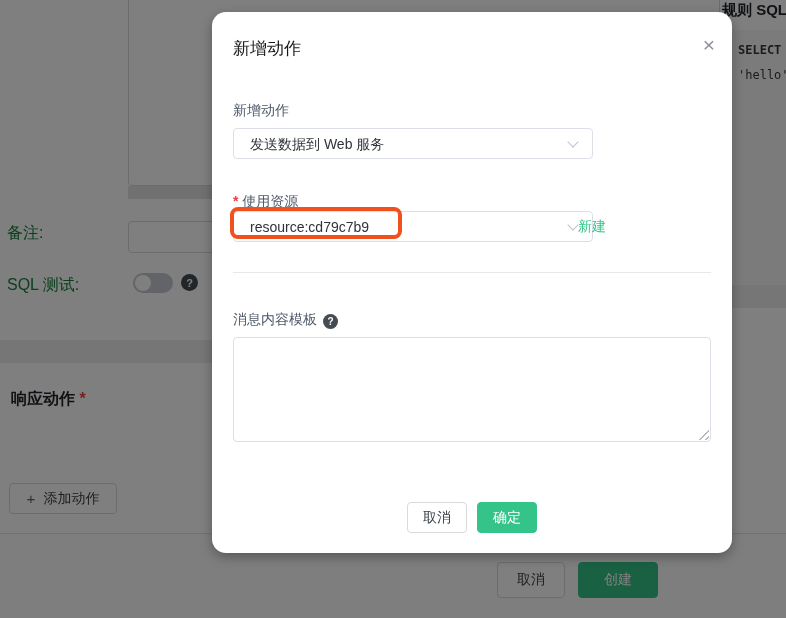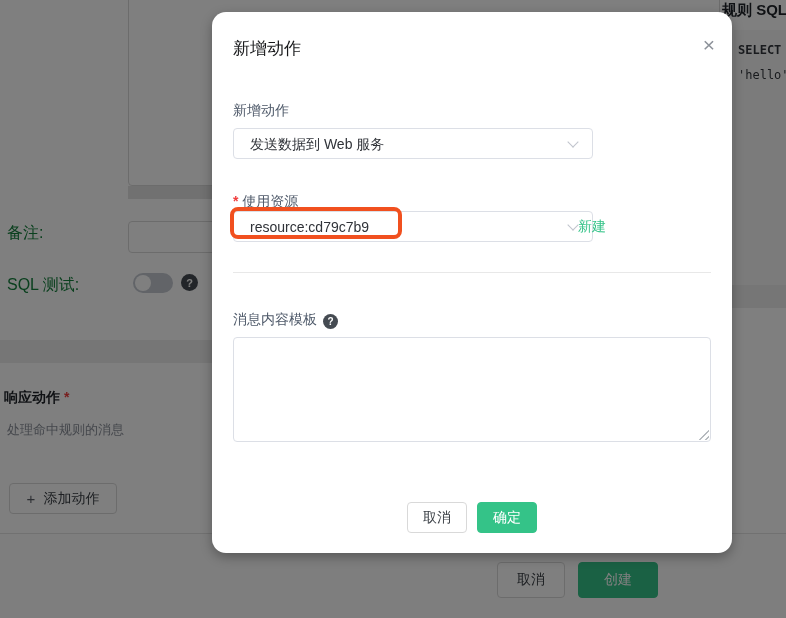--- a/index.html
+++ b/index.html
@@ -23,21 +23,21 @@
   .sqltest-label { left:7px; top:275px; }
   .toggle { left:133px; top:273px; width:40px; height:20px; border-radius:10px; background:#c4c9d1; }
   .toggle-knob { position:absolute; left:2px; top:2px; width:16px; height:16px; border-radius:50%; background:#fff; }
   .help-badge { width:17px; height:17px; border-radius:50%; background:#454b52; color:#fff;
     font-size:11px; font-weight:bold; display:flex; align-items:center; justify-content:center; }
   .sqltest-help { left:181px; top:274px; }
 
   .gap-band-left  { left:0; top:340px; width:732px; height:23px; background:#ececec; }
   .gap-band-right { left:732px; top:285px; width:54px; height:23px; background:#ececec; }
 
-  .resp-title { left:4px; top:389px; font-size:14px; font-weight:bold; color:#1f2329; }
+  .resp-title { left:11px; top:389px; font-size:16px; font-weight:bold; color:#1f2329; }
   .req-star { color:#f03e3e; font-weight:bold; }
   .resp-sub { left:7px; top:421px; font-size:13px; color:#8a8f99; }
   .add-action-btn { left:9px; top:483px; width:108px; height:31px; background:#fff;
     border:1px solid #d9d9d9; border-radius:4px; color:#3a3f45; font-size:14px;
     display:flex; align-items:center; justify-content:center; gap:8px; cursor:pointer; }
   .add-plus { font-size:15px; color:#5a5f66; }
 
   .page-footer-line { left:0; top:533px; width:786px; height:1px; background:#e2e2e2; }
   .page-footer { left:0; top:534px; width:786px; height:84px; background:#fdfdfd; }
   .bg-btn { height:36px; border-radius:4px; font-size:14px; display:flex; align-items:center;
@@ -112,21 +112,20 @@
     <div class="abs bg-label sqltest-label">SQL 测试:</div>
     <div class="abs toggle">
       <div class="toggle-knob"></div>
     </div>
     <div class="abs help-badge sqltest-help">?</div>
 
     <div class="abs gap-band-left"></div>
     <div class="abs gap-band-right"></div>
 
     <div class="abs resp-title"><span>响应动作</span> <span class="req-star">*</span></div>
-    <div class="abs resp-sub">处理命中规则的消息</div>
 
     <div class="abs add-action-btn">
       <span class="add-plus">+</span>
       <span>添加动作</span>
     </div>
 
     <div class="abs page-footer-line"></div>
     <div class="abs page-footer"></div>
     <div class="abs bg-btn bg-cancel">取消</div>
     <div class="abs bg-btn bg-create">创建</div>

